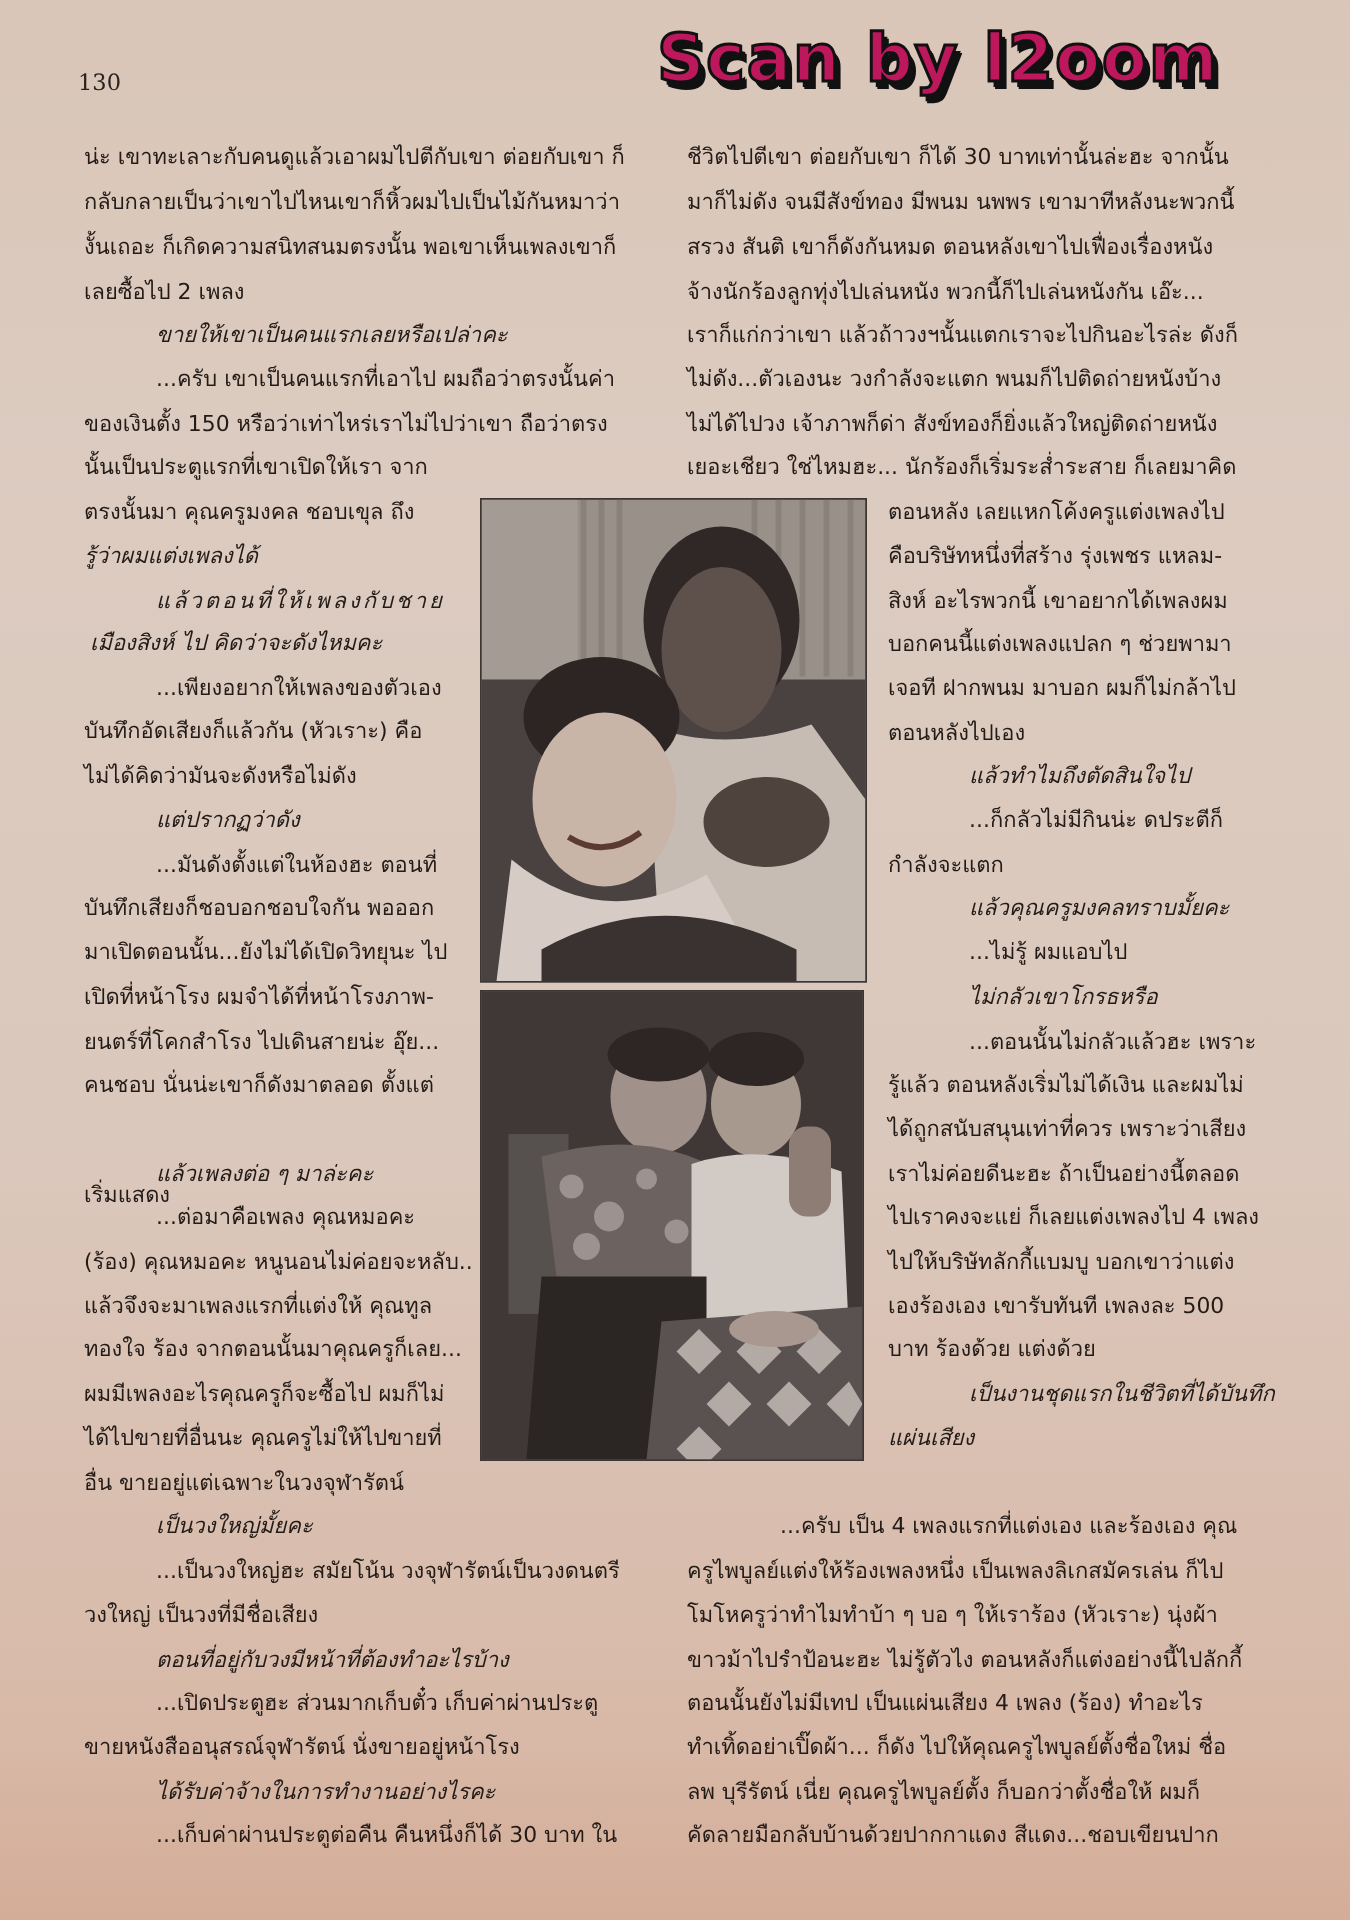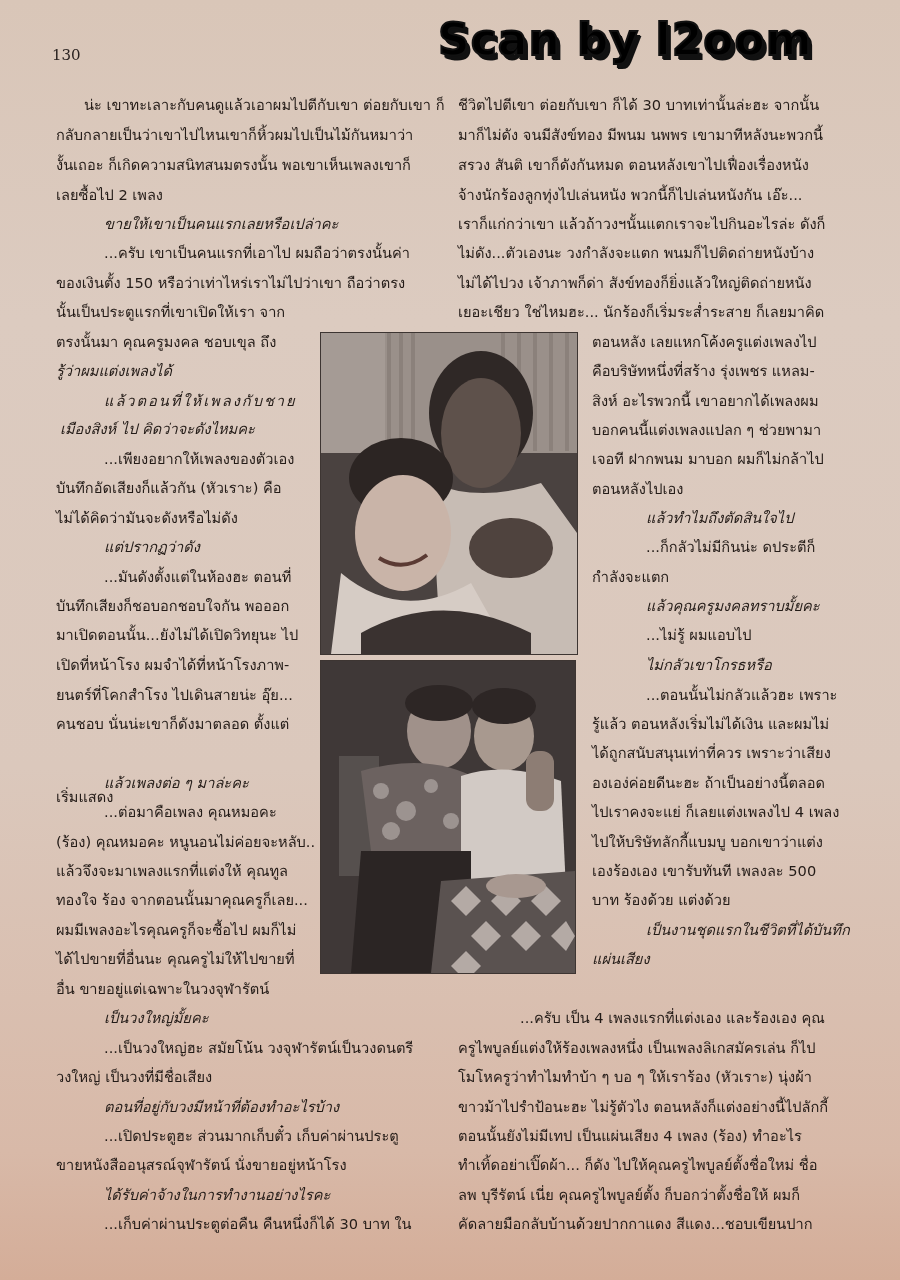--- a/index.html
+++ b/index.html
@@ -10,21 +10,21 @@
       color: #241c18;
     }
     .page { position: absolute; inset: 0; }
     .page-number {
       position: absolute; left: 52px; top: 46px;
       font-family: "DejaVu Serif", serif; font-size: 15px; color: #2a2220;
     }
     .watermark {
       position: absolute; left: 438px; top: 14px;
       font-family: "DejaVu Sans", sans-serif; font-weight: bold;
-      font-size: 44px; letter-spacing: 1px; color: #000000;
+      font-size: 44px; letter-spacing: 1px; color: #be185d;
       -webkit-text-stroke: 2px #111;
       text-shadow: 3px 4px 0 #111, 4px 5px 0 #111;
       white-space: nowrap;
       text-align: right;
     }
     .line {
       position: absolute; white-space: nowrap;
       font-size: 14.6px; line-height: 18px; color: #231b17;
     }
     .line.q { font-style: italic; }
@@ -37,21 +37,21 @@
   </style>
 </head>
 <body>
 
 <div class="page">
 
   <div class="page-number">130</div>
   <div class="watermark">Scan by l2oom</div>
 
   <div>
-    <div class="line" style="left:56px;top:96px;margin-left:28px;">น่ะ เขาทะเลาะกับคนดูแล้วเอาผมไปตีกับเขา ต่อยกับเขา ก็</div>
+    <div class="line" style="left:56px;top:96px;">น่ะ เขาทะเลาะกับคนดูแล้วเอาผมไปตีกับเขา ต่อยกับเขา ก็</div>
     <div class="line" style="left:56px;top:126px;">กลับกลายเป็นว่าเขาไปไหนเขาก็หิ้วผมไปเป็นไม้กันหมาว่า</div>
     <div class="line" style="left:56px;top:156px;">งั้นเถอะ ก็เกิดความสนิทสนมตรงนั้น พอเขาเห็นเพลงเขาก็</div>
     <div class="line" style="left:56px;top:186px;">เลยซื้อไป 2 เพลง</div>
     <div class="line q" style="left:104px;top:215px;">ขายให้เขาเป็นคนแรกเลยหรือเปล่าคะ</div>
     <div class="line" style="left:104px;top:244px;">...ครับ เขาเป็นคนแรกที่เอาไป ผมถือว่าตรงนั้นค่า</div>
     <div class="line" style="left:56px;top:274px;">ของเงินตั้ง 150 หรือว่าเท่าไหร่เราไม่ไปว่าเขา ถือว่าตรง</div>
     <div class="line" style="left:56px;top:303px;">นั้นเป็นประตูแรกที่เขาเปิดให้เรา จาก</div>
     <div class="line" style="left:56px;top:333px;">ตรงนั้นมา คุณครูมงคล ชอบเขุล ถึง</div>
     <div class="line" style="left:56px;top:362px;font-style:italic;">รู้ว่าผมแต่งเพลงได้</div>
     <div class="line q" style="left:104px;top:392px;letter-spacing:2px;">แล้วตอนที่ให้เพลงกับชาย</div>
@@ -102,21 +102,21 @@
     <div class="line" style="left:592px;top:480px;">ตอนหลังไปเอง</div>
     <div class="line q" style="left:646px;top:509px;">แล้วทำไมถึงตัดสินใจไป</div>
     <div class="line" style="left:646px;top:538px;">...ก็กลัวไม่มีกินน่ะ ดประตีก็</div>
     <div class="line" style="left:592px;top:568px;">กำลังจะแตก</div>
     <div class="line q" style="left:646px;top:597px;">แล้วคุณครูมงคลทราบมั้ยคะ</div>
     <div class="line" style="left:646px;top:626px;">...ไม่รู้ ผมแอบไป</div>
     <div class="line q" style="left:646px;top:656px;">ไม่กลัวเขาโกรธหรือ</div>
     <div class="line" style="left:646px;top:686px;">...ตอนนั้นไม่กลัวแล้วฮะ เพราะ</div>
     <div class="line" style="left:592px;top:715px;">รู้แล้ว ตอนหลังเริ่มไม่ได้เงิน และผมไม่</div>
     <div class="line" style="left:592px;top:744px;">ได้ถูกสนับสนุนเท่าที่ควร เพราะว่าเสียง</div>
-    <div class="line" style="left:592px;top:774px;">องเอง่ค่อยดีนะฮะ ถ้าเป็นอย่างนี้ตลอด</div>
+    <div class="line" style="left:592px;top:774px;">เราไม่ค่อยดีนะฮะ ถ้าเป็นอย่างนี้ตลอด</div>
     <div class="line" style="left:592px;top:803px;">ไปเราคงจะแย่ ก็เลยแต่งเพลงไป 4 เพลง</div>
     <div class="line" style="left:592px;top:833px;">ไปให้บริษัทลักกี้แบมบู บอกเขาว่าแต่ง</div>
     <div class="line" style="left:592px;top:862px;">เองร้องเอง เขารับทันที เพลงละ 500</div>
     <div class="line" style="left:592px;top:891px;">บาท ร้องด้วย แต่งด้วย</div>
     <div class="line q" style="left:646px;top:921px;">เป็นงานชุดแรกในชีวิตที่ได้บันทึก</div>
     <div class="line q" style="left:592px;top:950px;">แผ่นเสียง</div>
     <div class="line" style="left:520px;top:1009px;">...ครับ เป็น 4 เพลงแรกที่แต่งเอง และร้องเอง คุณ</div>
     <div class="line" style="left:458px;top:1039px;">ครูไพบูลย์แต่งให้ร้องเพลงหนึ่ง เป็นเพลงลิเกสมัครเล่น ก็ไป</div>
     <div class="line" style="left:458px;top:1068px;">โมโหครูว่าทำไมทำบ้า ๆ บอ ๆ ให้เราร้อง (หัวเราะ) นุ่งผ้า</div>
     <div class="line" style="left:458px;top:1098px;">ขาวม้าไปรำป้อนะฮะ ไม่รู้ตัวไง ตอนหลังก็แต่งอย่างนี้ไปลักกี้</div>

